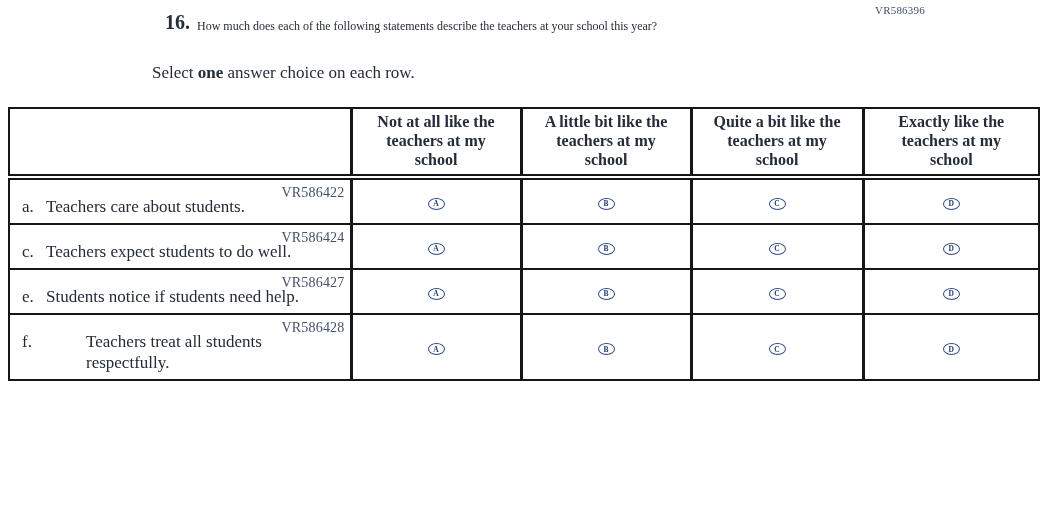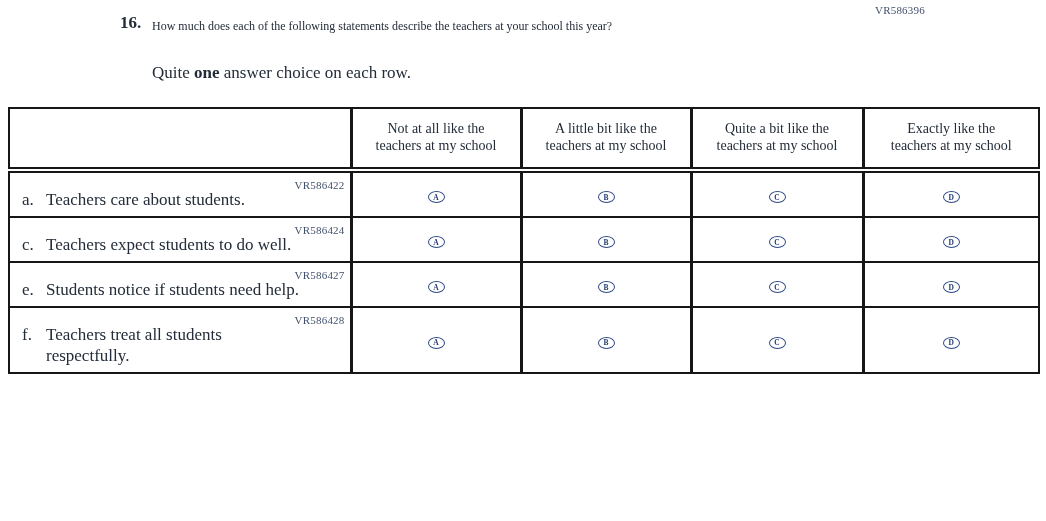--- a/index.html
+++ b/index.html
@@ -11,57 +11,57 @@
   }
 
   
   .form-code {
     position:absolute; top:4px; left:875px;
     font-size:11px; color:#41506b; letter-spacing:.2px;
   }
 
   
   .question { position:absolute; top:11px; left:120px; display:flex; }
-  .q-num { font-weight:bold; font-size:17px; width:32px; flex:0 0 32px; line-height:23px; }
+  .q-num { font-weight:bold; font-size:20px; width:32px; flex:0 0 32px; line-height:23px;margin-left:45px; }
   .q-text { font-size:12px; line-height:31px; max-width:605px; }
   .instruction { position:absolute; top:63px; left:152px; font-size:17px; }
   .instruction b { font-weight:bold; }
 
   
   table.survey {
     position:absolute; left:8px; top:107px;
     width:1030px; border-collapse:collapse; table-layout:fixed;
     border:2px solid #161616;
   }
   .survey td, .survey th { border-left:3px solid #161616; }
   .survey td:first-child, .survey th:first-child { border-left:none; }
   .survey thead th {
     border-bottom:6px double #161616;
-    font-size:14px; font-weight:normal; line-height:1.18;
+    font-size:16px; font-weight:bold; line-height:1.18;
     text-align:center; vertical-align:middle; padding:4px 2px;
     height:62px; color:#232c38;
   }
   .survey thead th .hdr-txt { display:inline-block; max-width:132px; }
   .survey tbody td { border-top:2px solid #161616; }
   .survey tbody tr:first-child td { border-top:none; }
 
   .stmt-cell {
     position:relative; vertical-align:bottom;
     padding:16px 4px 6px 12px; font-size:17px; line-height:21px;
   }
   .vr-code {
     position:absolute; top:2px; right:5px;
-    font-size:11px; color:#41506b; letter-spacing:.2px;margin-left:8px;
+    font-size:14px; color:#41506b; letter-spacing:.2px;margin-left:8px;
   }
   .stmt { display:flex; }
   .stmt-letter { flex:0 0 24px; }
   .stmt-text { display:block; }
   .w290 { max-width:290px; }
   .w270 { max-width:270px; }
-  .w230 { max-width:230px; }
+  .w230 { max-width:230px;margin-left:40px; }
 
   .opt-cell { text-align:center; vertical-align:middle; }
   .bubble {
     display:inline-flex; align-items:center; justify-content:center;
     width:17px; height:12px;
     border:1.4px solid #2e4a86; border-radius:50%;
     font-size:7.5px; font-weight:bold; color:#223a6e;
     line-height:1; cursor:pointer; background:#fff;
   }
 
@@ -75,21 +75,21 @@
 </head>
 <body>
 
 <div class="form-code">VR586396</div>
 
 <div class="question">
   <span class="q-num">16.</span>
   <span class="q-text">How much does each of the following statements describe the teachers at your school this year?</span>
 </div>
 
-<div class="instruction"><span>Quite </span><b>one</b><span> answer choice on each row.</span></div>
+<div class="instruction"><span>Select </span><b>one</b><span> answer choice on each row.</span></div>
 
 <table class="survey">
   <colgroup>
     <col style="width:342px">
       <col style="width:170px">
       <col style="width:170px">
       <col style="width:172px">
       <col style="width:176px">
   </colgroup>
   <thead>

